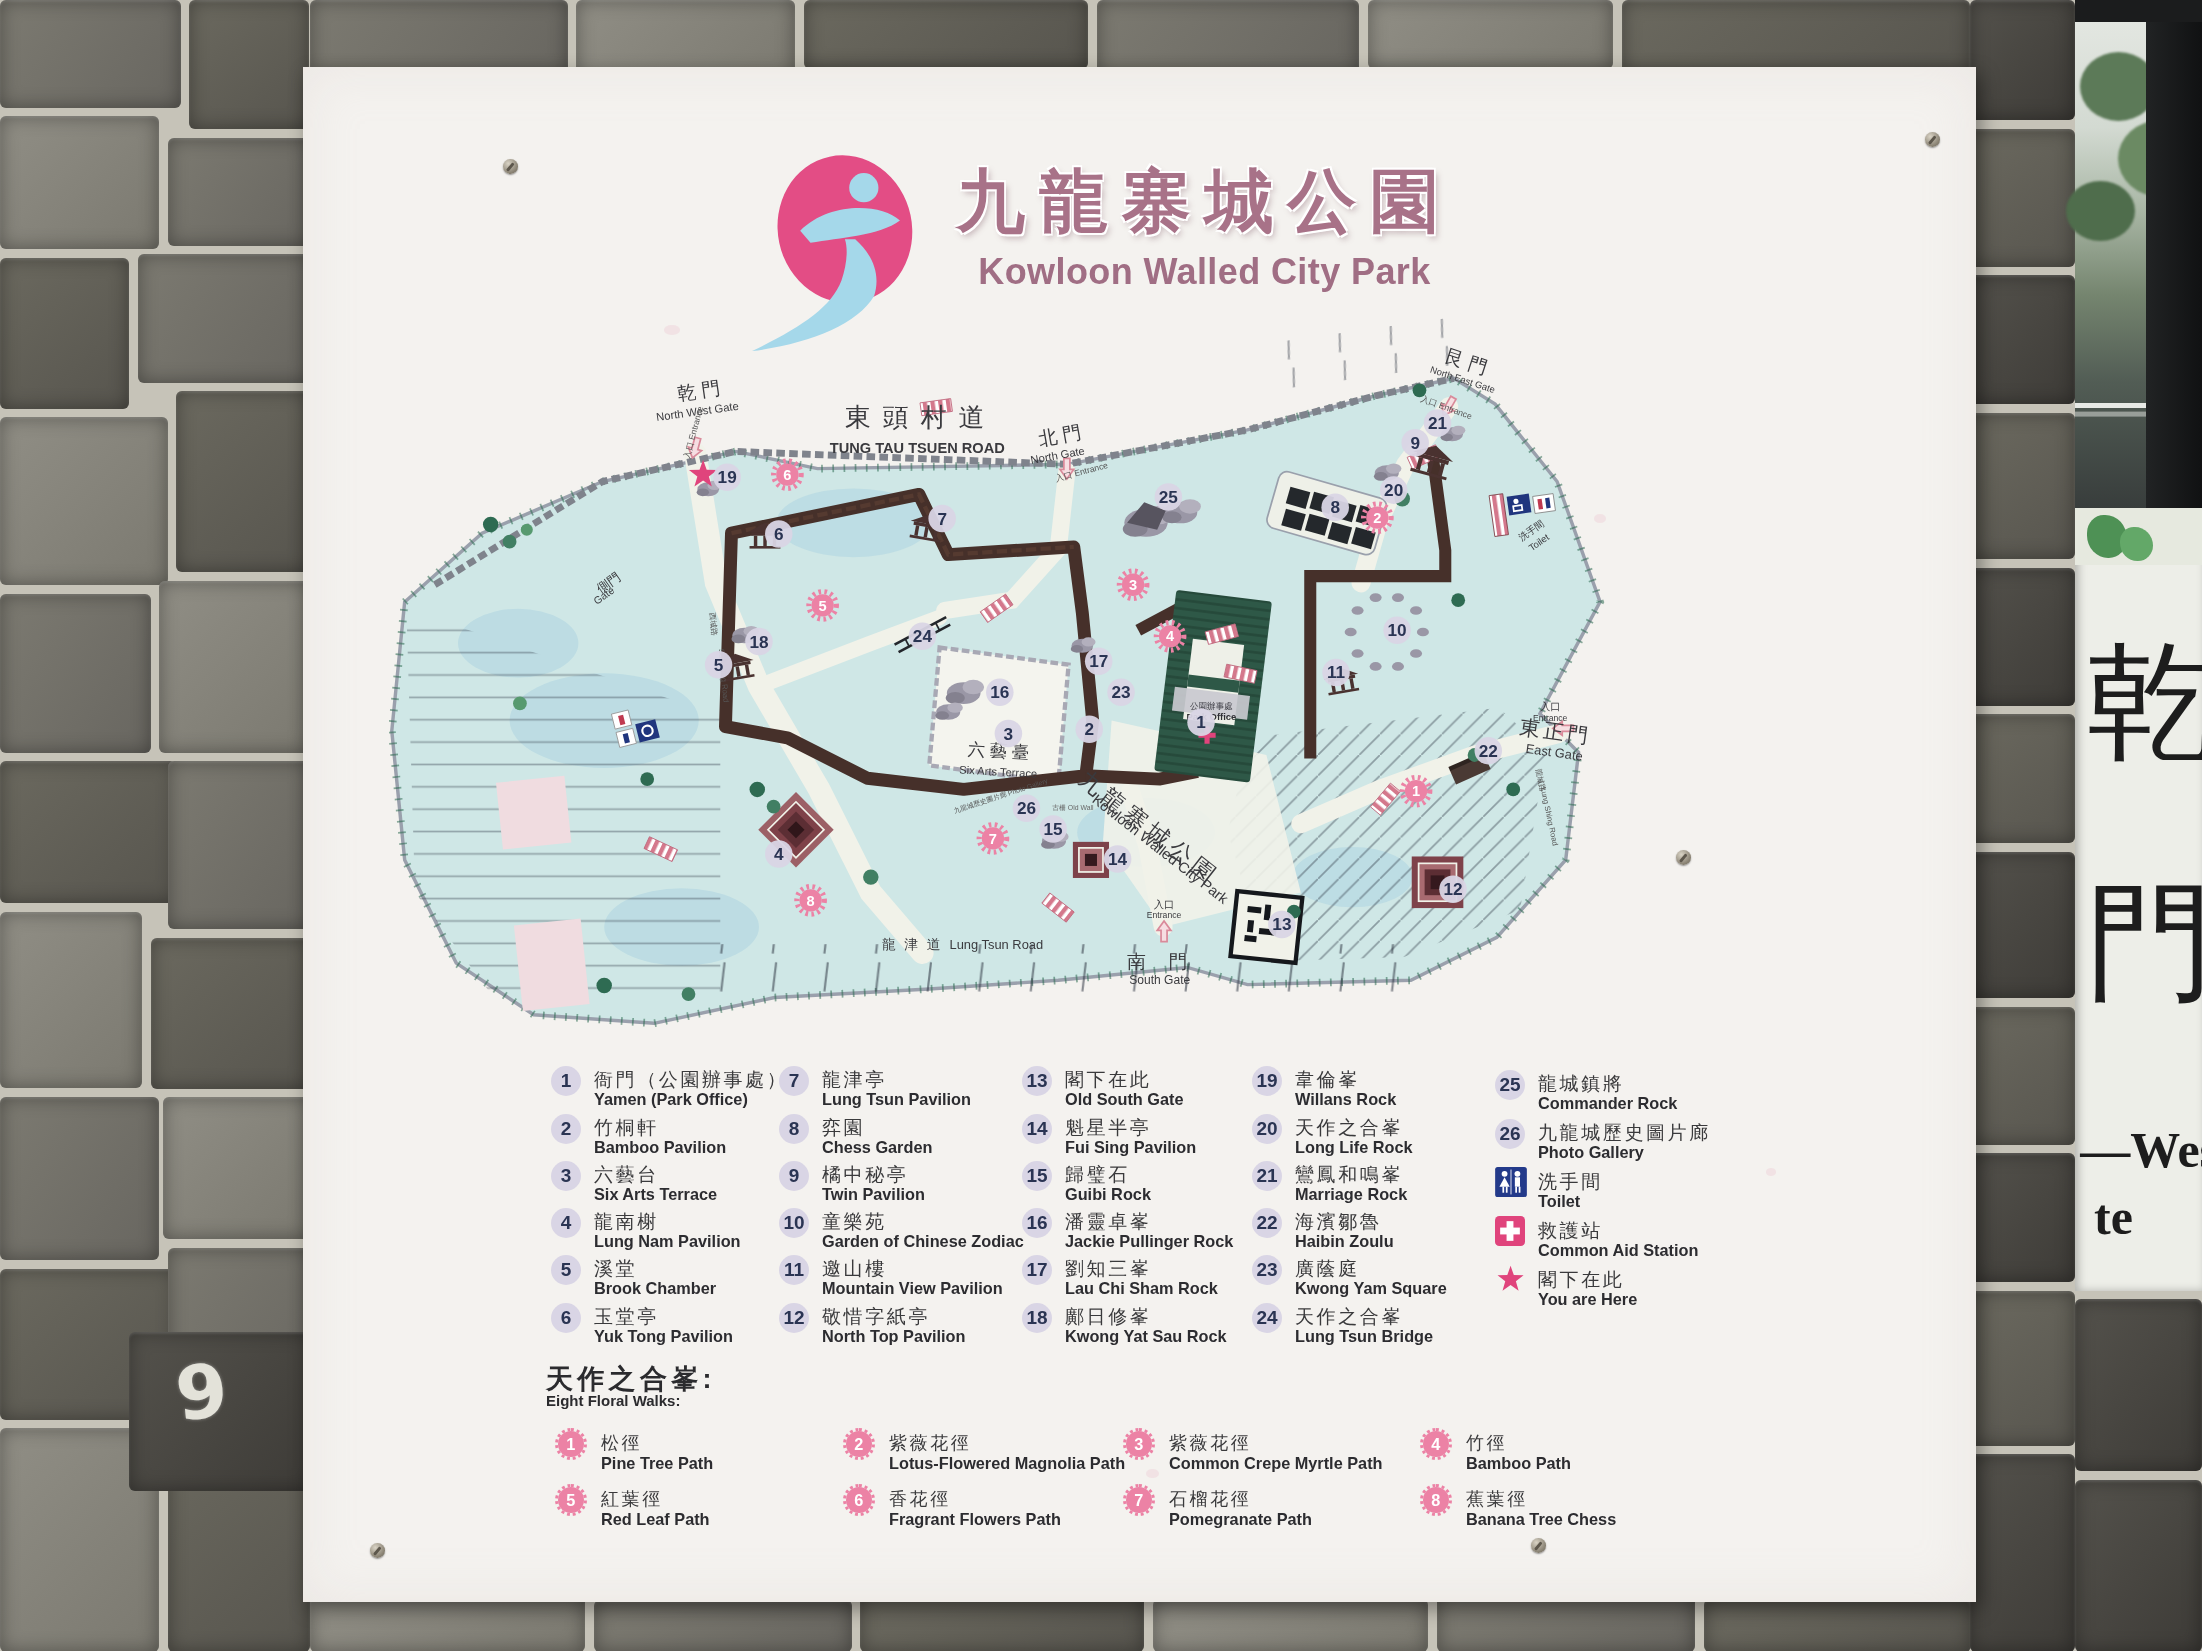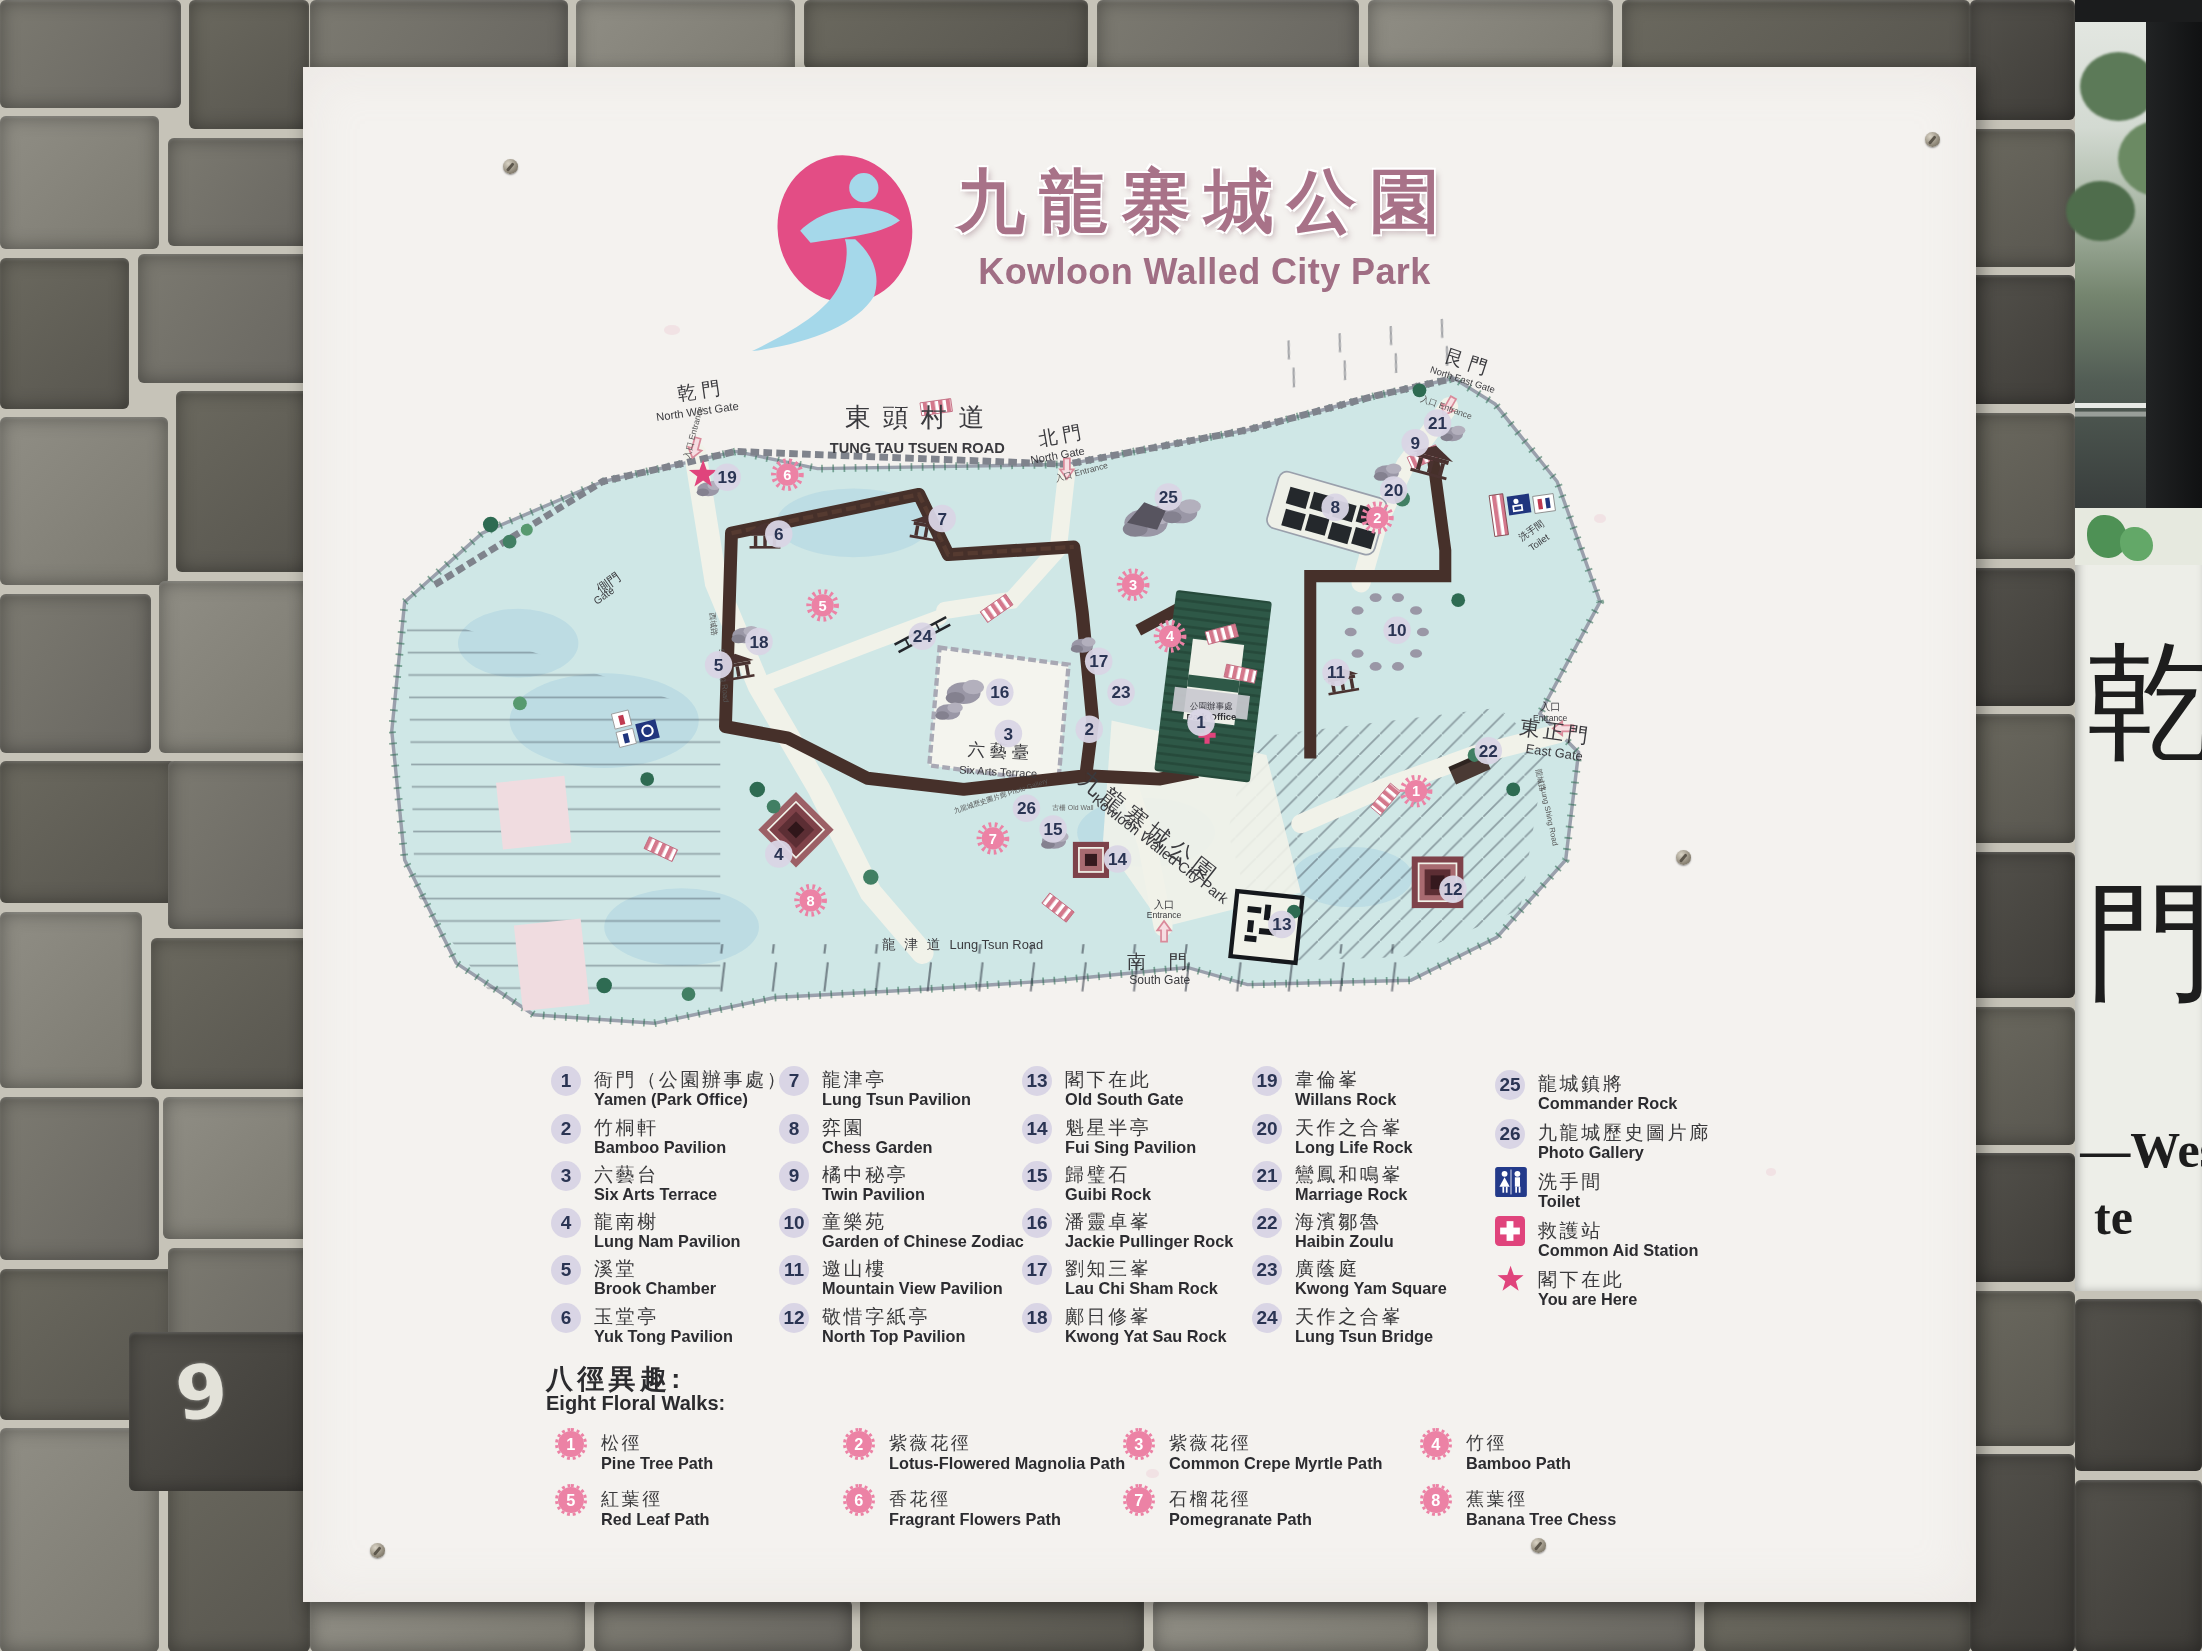--- a/index.html
+++ b/index.html
@@ -23,21 +23,21 @@
   #map-svg{position:absolute;left:86px;top:172px;}
   #map-svg text{font-family:"Liberation Sans",sans-serif;}
   
   .leg-item{position:absolute;width:237px;height:45px;}
   .leg-num{position:absolute;left:0;top:-4.3px;width:30px;height:30px;border-radius:50%;background:#d9d5e5;color:#2a3453;font-weight:bold;font-size:19px;text-align:center;line-height:30px;}
   .leg-zh{position:absolute;left:43px;top:-3.4px;font-size:19px;color:#3a3a3c;letter-spacing:2.6px;white-space:nowrap;}
   .leg-en{position:absolute;left:43px;top:20px;font-size:16.3px;font-weight:bold;color:#2c2c30;white-space:nowrap;}
   .fac-ic{position:absolute;left:0;top:-5.2px;width:33px;height:31px;}
   
   #fw-title-zh{position:absolute;left:243px;top:1294px;font-size:27px;font-weight:bold;color:#2b2b2e;letter-spacing:4.3px;}
-  #fw-title-en{position:absolute;left:243px;top:1325px;font-size:20px;font-weight:bold;color:#2b2b2e;}
+  #fw-title-en{position:absolute;left:243px;top:1325px;font-size:15px;font-weight:bold;color:#2b2b2e;}
   .fw-item{position:absolute;width:284px;height:52px;}
   .fw-num{position:absolute;left:1.7px;top:0;width:26px;height:26px;border-radius:50%;background:#ec82a5;color:#fff;font-weight:bold;font-size:16.3px;text-align:center;line-height:26px;outline:3.4px dotted #ec82a5;outline-offset:0px;}
   .fw-zh{position:absolute;left:45px;top:0;font-size:18px;color:#3a3a3c;letter-spacing:2.6px;white-space:nowrap;}
   .fw-en{position:absolute;left:45px;top:23px;font-size:16.3px;font-weight:bold;color:#2c2c30;white-space:nowrap;}
   
   #scenery{position:absolute;left:2075px;top:0;width:127px;height:508px;background:linear-gradient(#e6e9e4 0%,#d3dad2 25%,#a7b5a3 42%,#75856f 58%,#525d55 75%,#383d3c 100%);}
   .bush{position:absolute;border-radius:50%;background:#5c7a58;filter:blur(0.9px);}
   #railing{position:absolute;left:0;top:403px;width:127px;height:5.2px;background:#e8eae6;box-shadow:0 8.6px 0 rgba(230,232,228,.5);}
   #black-post{position:absolute;left:2146px;top:0;width:57px;height:520px;background:linear-gradient(90deg,#212324,#101112);}
   #lintel{position:absolute;left:2075px;top:0;width:127px;height:22.4px;background:#1b1c1d;}
@@ -730,21 +730,21 @@
         </div>
         <div class="leg-item" style="left: 1192px; top: 1203px;">
           <span class="fac-ic"><svg width="32" height="30" viewBox="-18 -17 37 35">
               <path d="M0,-16 L3.8,-5.2 L15.2,-5 L6.2,1.9 L9.4,12.9 L0,6.2 L-9.4,12.9 L-6.2,1.9 L-15.2,-5 L-3.8,-5.2 Z" fill="#e0447c"></path>
             </svg></span>
           <span class="leg-zh">閣下在此</span>
           <span class="leg-en">You are Here</span>
         </div>
       </div>
 
-    <div id="fw-title-zh">八徑異趣:</div>
+    <div id="fw-title-zh">天作之合峯:</div>
     <div id="fw-title-en">Eight Floral Walks:</div>
     <div id="floral">
         <div class="fw-item" style="left: 253px; top: 1364px;">
           <span class="fw-num">1</span>
           <span class="fw-zh">松徑</span>
           <span class="fw-en">Pine Tree Path</span>
         </div>
         <div class="fw-item" style="left: 541px; top: 1364px;">
           <span class="fw-num">2</span>
           <span class="fw-zh">紫薇花徑</span>

